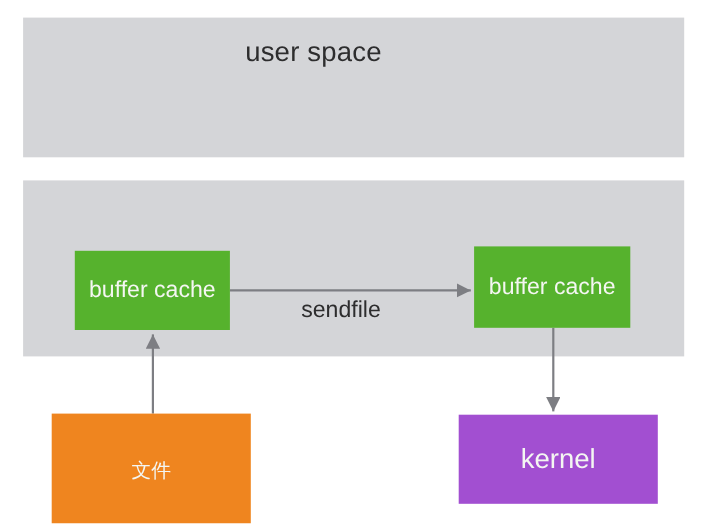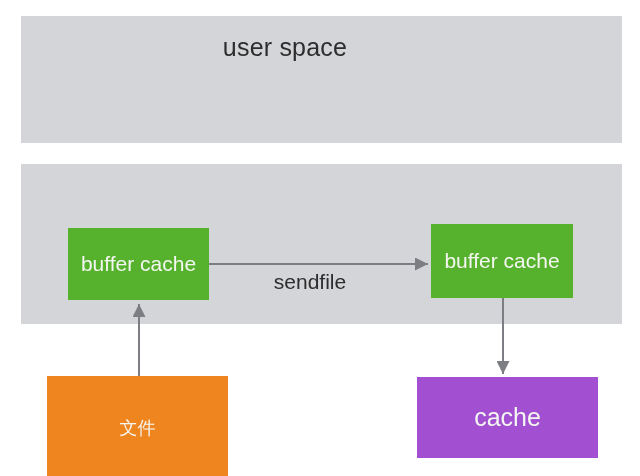--- a/index.html
+++ b/index.html
@@ -92,15 +92,15 @@
   </svg>
 
   <div class="edge-label">sendfile</div>
 
   <div class="node node-buffer-left">buffer cache</div>
 
   <div class="node node-buffer-right">buffer cache</div>
 
   <div class="node node-file">文件</div>
 
-  <div class="node node-socket">cache</div>
+  <div class="node node-socket">kernel</div>
 
 </div>
 
 </body></html>

